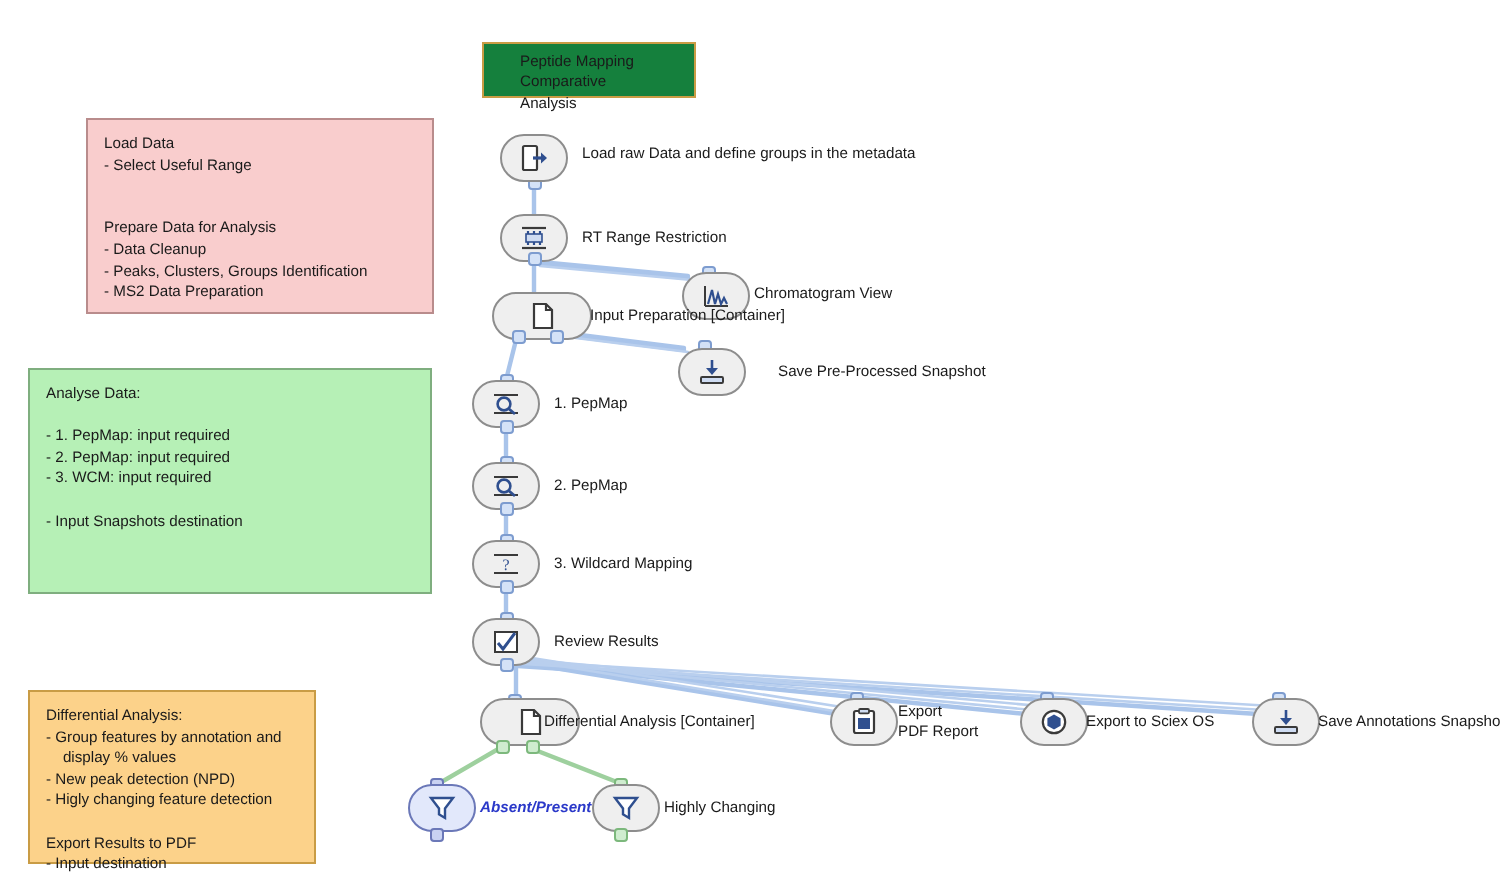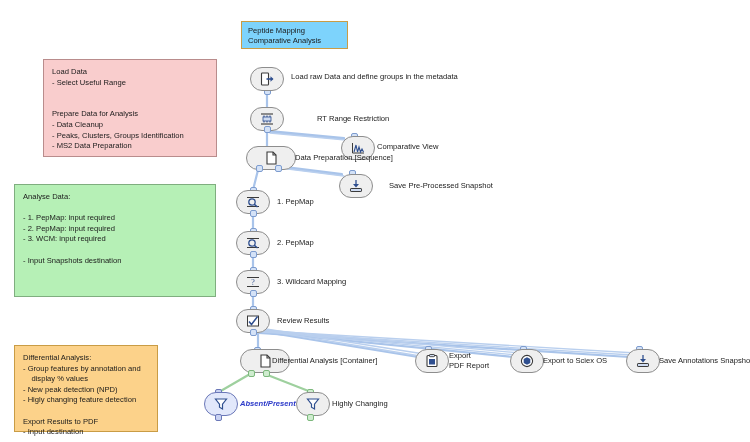--- a/index.html
+++ b/index.html
@@ -25,26 +25,26 @@
   }
   .note.pink  {background:#f9cdcd;border-color:#b98c8c;margin-left:29px;}
   .note.green {background:#b6f0b6;border-color:#7fae7f;}
   .note.blue  {background:#bad0ee;border-color:#8b9fc0;}
   .note.orange{background:#fcd28a;border-color:#c99c45;}
 
   
   .title-box{
     position:absolute;
     box-sizing:border-box;
-    background:#7dd3fc;
+    background:#15803d;
     border:1px solid #c99c45;
     font-size:7.6px;
     line-height:10.4px;
     color:#1a1a1a;
-    padding:4px 6px;
+    padding:4px 18px;
     white-space:pre-wrap;
   }
 
   
   #edges{position:absolute;left:0;top:0;width:750px;height:442px;pointer-events:none;}
 
   
   .node{
     position:absolute;
     box-sizing:border-box;
@@ -171,41 +171,41 @@
 
   <div class="port" style="left:264px;top:108px;"></div>
   <div class="node" style="left:250px;top:107px;">
     <svg class="glyph" viewBox="0 0 16 16">
       <path d="M2 3 h12" stroke="#3a3a3a" stroke-width="1.1"></path>
       <path d="M2 13 h12" stroke="#3a3a3a" stroke-width="1.1"></path>
       <path d="M5 4.5 v7 M8 4.5 v7 M11 4.5 v7" stroke="#2f4f8f" stroke-width="1.1"></path>
       <rect x="4" y="6" width="8" height="4" fill="#cfdcf2" stroke="#2f4f8f" stroke-width="0.8"></rect>
     </svg>
   </div>
-  <div class="nlabel" style="left:291px;top:114px;margin-left:26px;">RT Range Restriction</div>
+  <div class="nlabel" style="left:291px;top:114px;">RT Range Restriction</div>
   <div class="port" style="left:264px;top:126px;"></div>
 
   <div class="port" style="left:351px;top:133px;"></div>
   <div class="node" style="left:341px;top:136px;">
     <svg class="glyph" viewBox="0 0 16 16">
       <path d="M2.5 13 V3" stroke="#3a3a3a" stroke-width="1"></path>
       <path d="M2.5 13 H14" stroke="#3a3a3a" stroke-width="1"></path>
       <path d="M4 12 L6 5 L7.5 12 L9 7 L10.5 12 L12 9 L13.5 12" stroke="#2f4f8f" stroke-width="1.1" fill="none"></path>
     </svg>
   </div>
-  <div class="nlabel" style="left:377px;top:142px;">Comparative View</div>
+  <div class="nlabel" style="left:377px;top:142px;">Chromatogram View</div>
 
   <div class="port" style="left:264px;top:146px;"></div>
   <div class="node wide" style="left:246px;top:146px;">
     <svg class="glyph" viewBox="0 0 16 16">
       <path d="M4 2 h6 l3 3 v9 h-9 z" fill="#fff" stroke="#3a3a3a" stroke-width="1.1"></path>
       <path d="M10 2 v3 h3" fill="none" stroke="#3a3a3a" stroke-width="1.1"></path>
     </svg>
   </div>
-  <div class="nlabel" style="left:295px;top:153px;">Data Preparation [Sequence]</div>
+  <div class="nlabel" style="left:295px;top:153px;">Input Preparation [Container]</div>
   <div class="port" style="left:256px;top:165px;"></div>
   <div class="port" style="left:275px;top:165px;"></div>
 
   <div class="port" style="left:349px;top:170px;"></div>
   <div class="node" style="left:339px;top:174px;">
     <svg class="glyph" viewBox="0 0 16 16">
       <path d="M8 2 v6" stroke="#2f4f8f" stroke-width="1.3"></path>
       <path d="M5 6 L8 9.5 L11 6 Z" fill="#2f4f8f"></path>
       <rect x="2.5" y="10.5" width="11" height="3" rx="0.6" fill="#cfdcf2" stroke="#3a3a3a" stroke-width="1"></rect>
     </svg>

